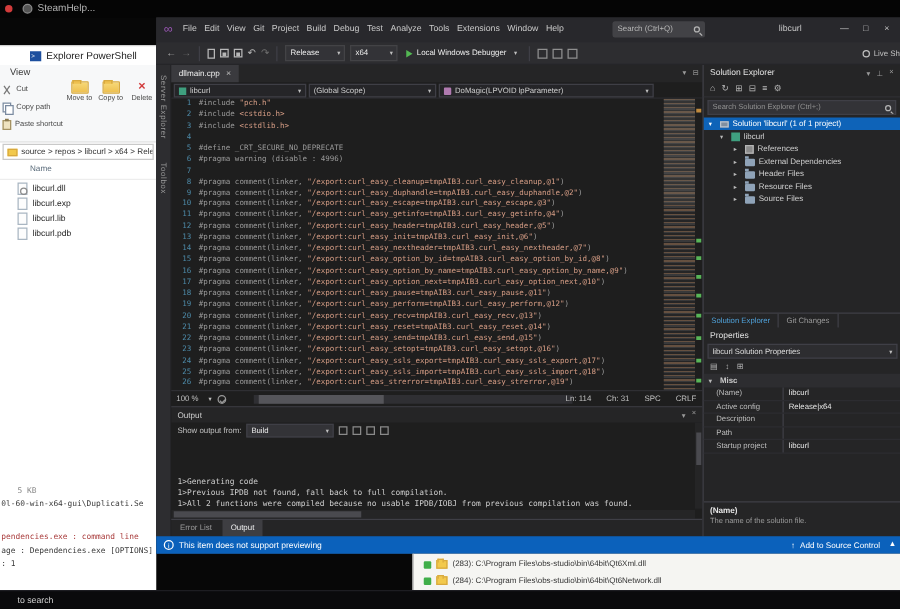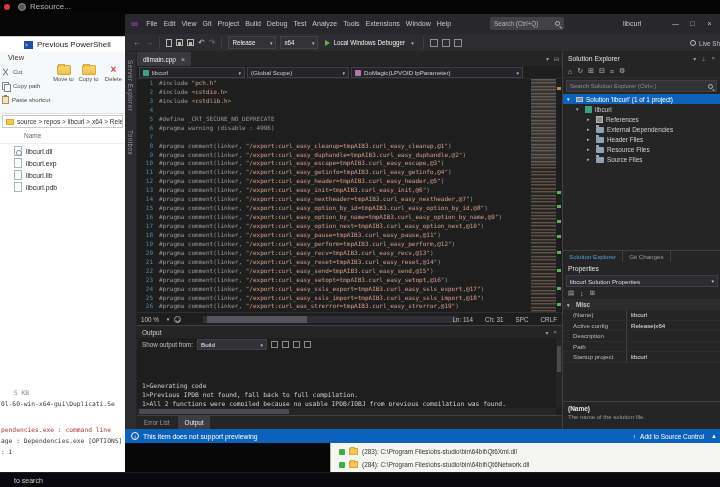--- a/index.html
+++ b/index.html
@@ -196,27 +196,27 @@
   .tb-search-text{margin-left:14px;font-size:7px;color:#d0d0d0;}
 </style>
 </head>
 <body>
 
 <div class="screen">
 
   <div class="top-strip">
     <span class="red-dot"></span>
     <span class="steam-gear"></span>
-    <span class="steam-text">Resource...</span>
+    <span class="steam-text">SteamHelp...</span>
   </div>
 
   <div class="explorer">
     <div class="ex-title">
       <span class="ps-icon"></span>
-      <span>Previous PowerShell</span>
+      <span>Explorer PowerShell</span>
     </div>
     <div class="ribbon">
       <div class="ribbon-tab">View</div>
       <div class="sb sb1">
         <span class="ic-cut"></span>
         <span>Cut</span>
       </div>
       <div class="sb sb2">
         <span class="ic-copypath"></span>
         <span>Copy path</span>

